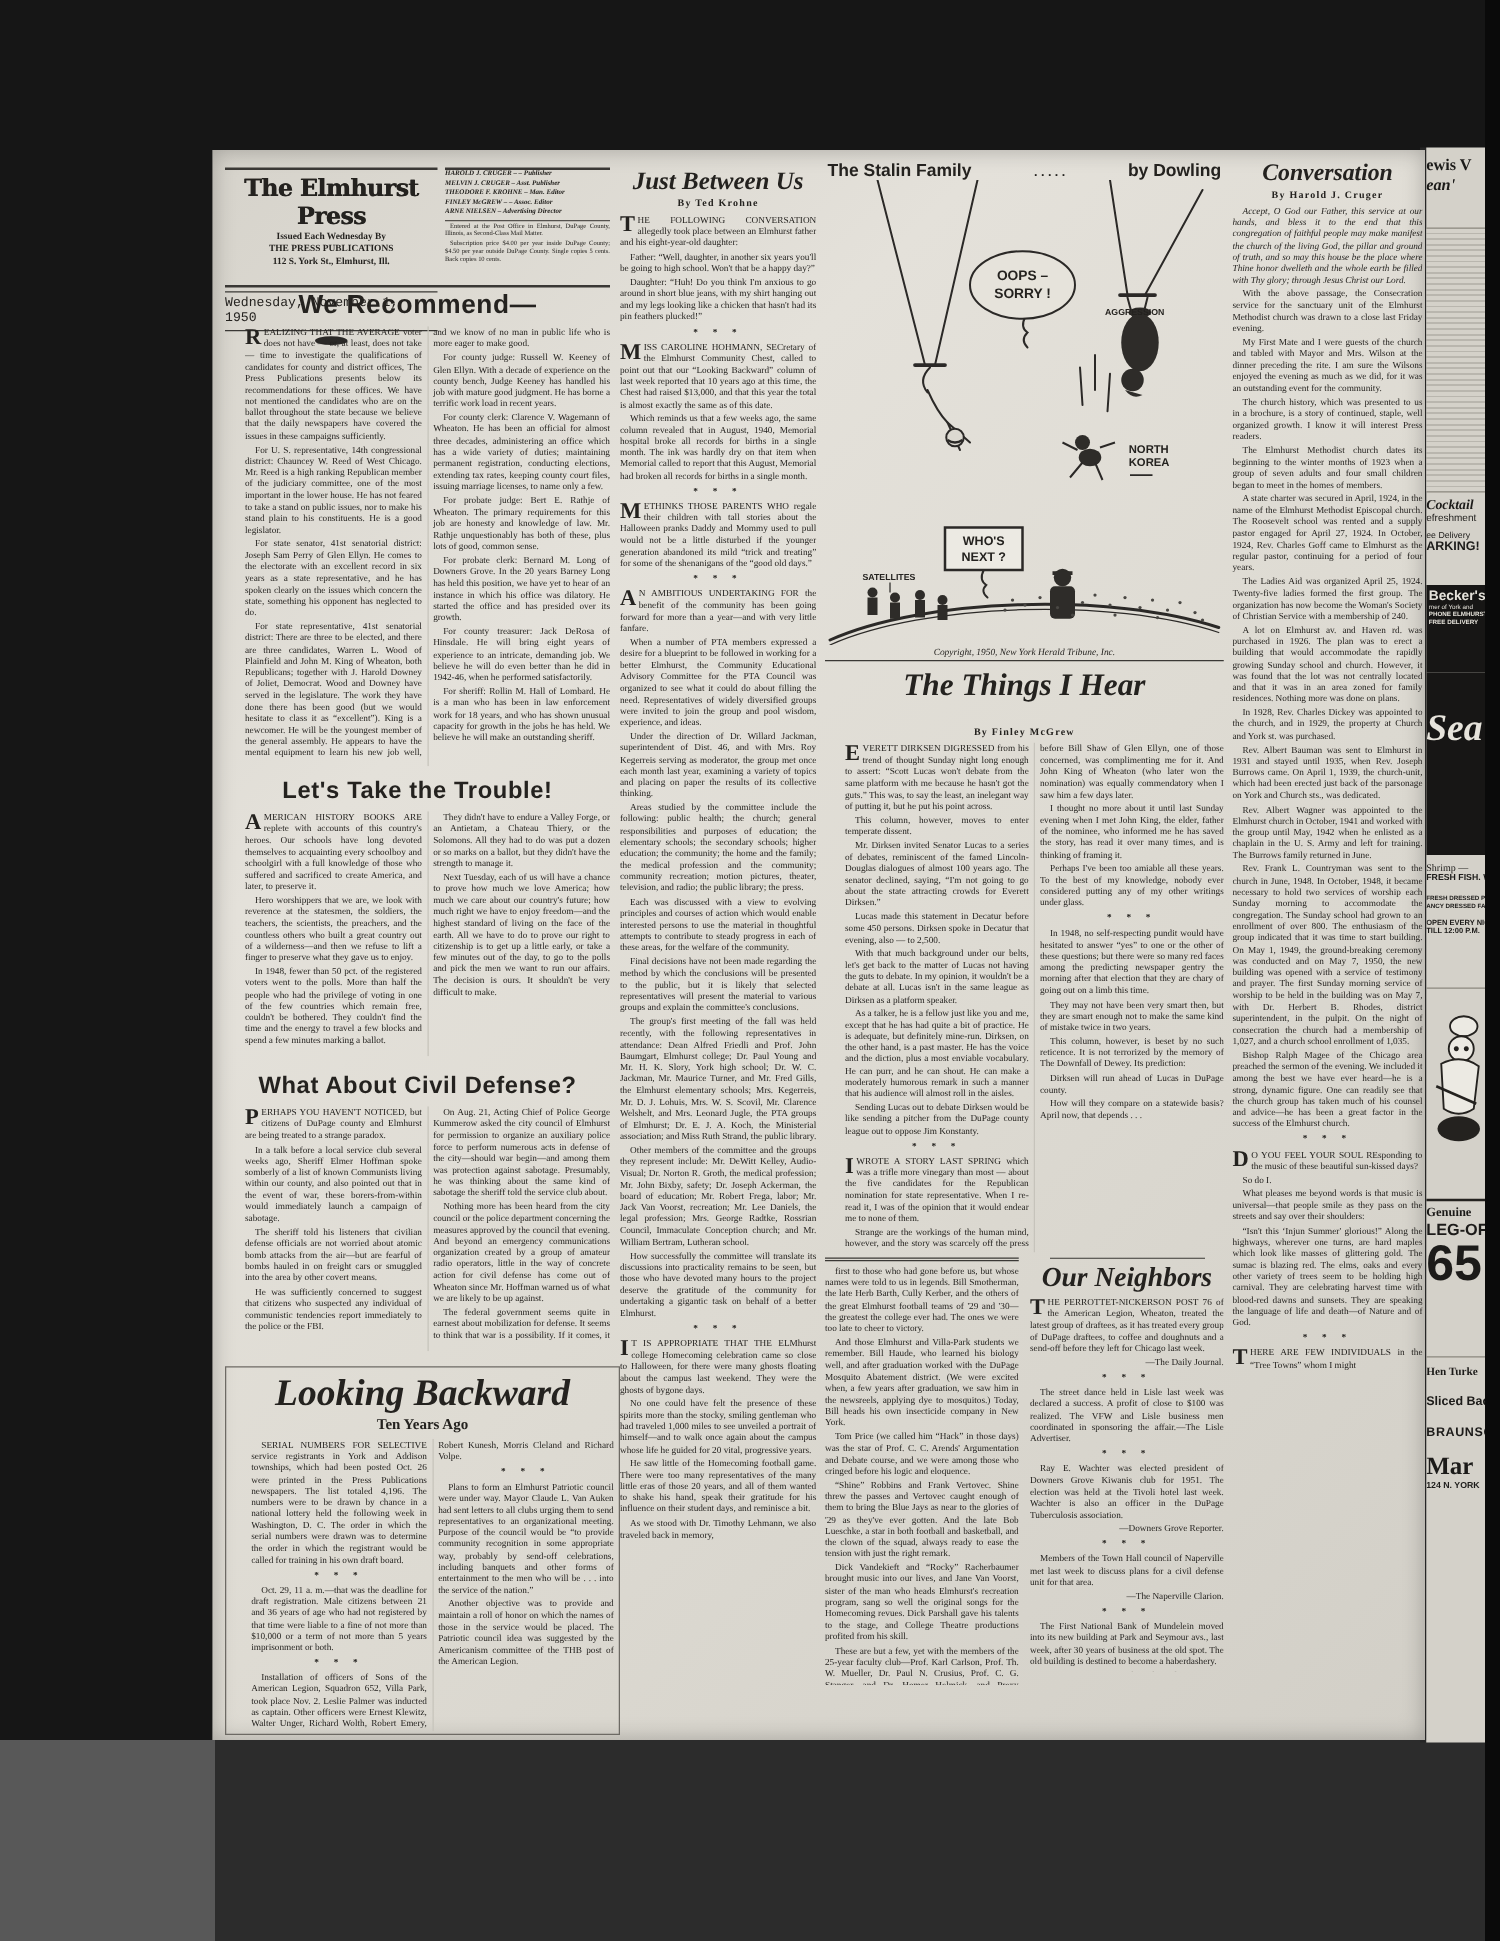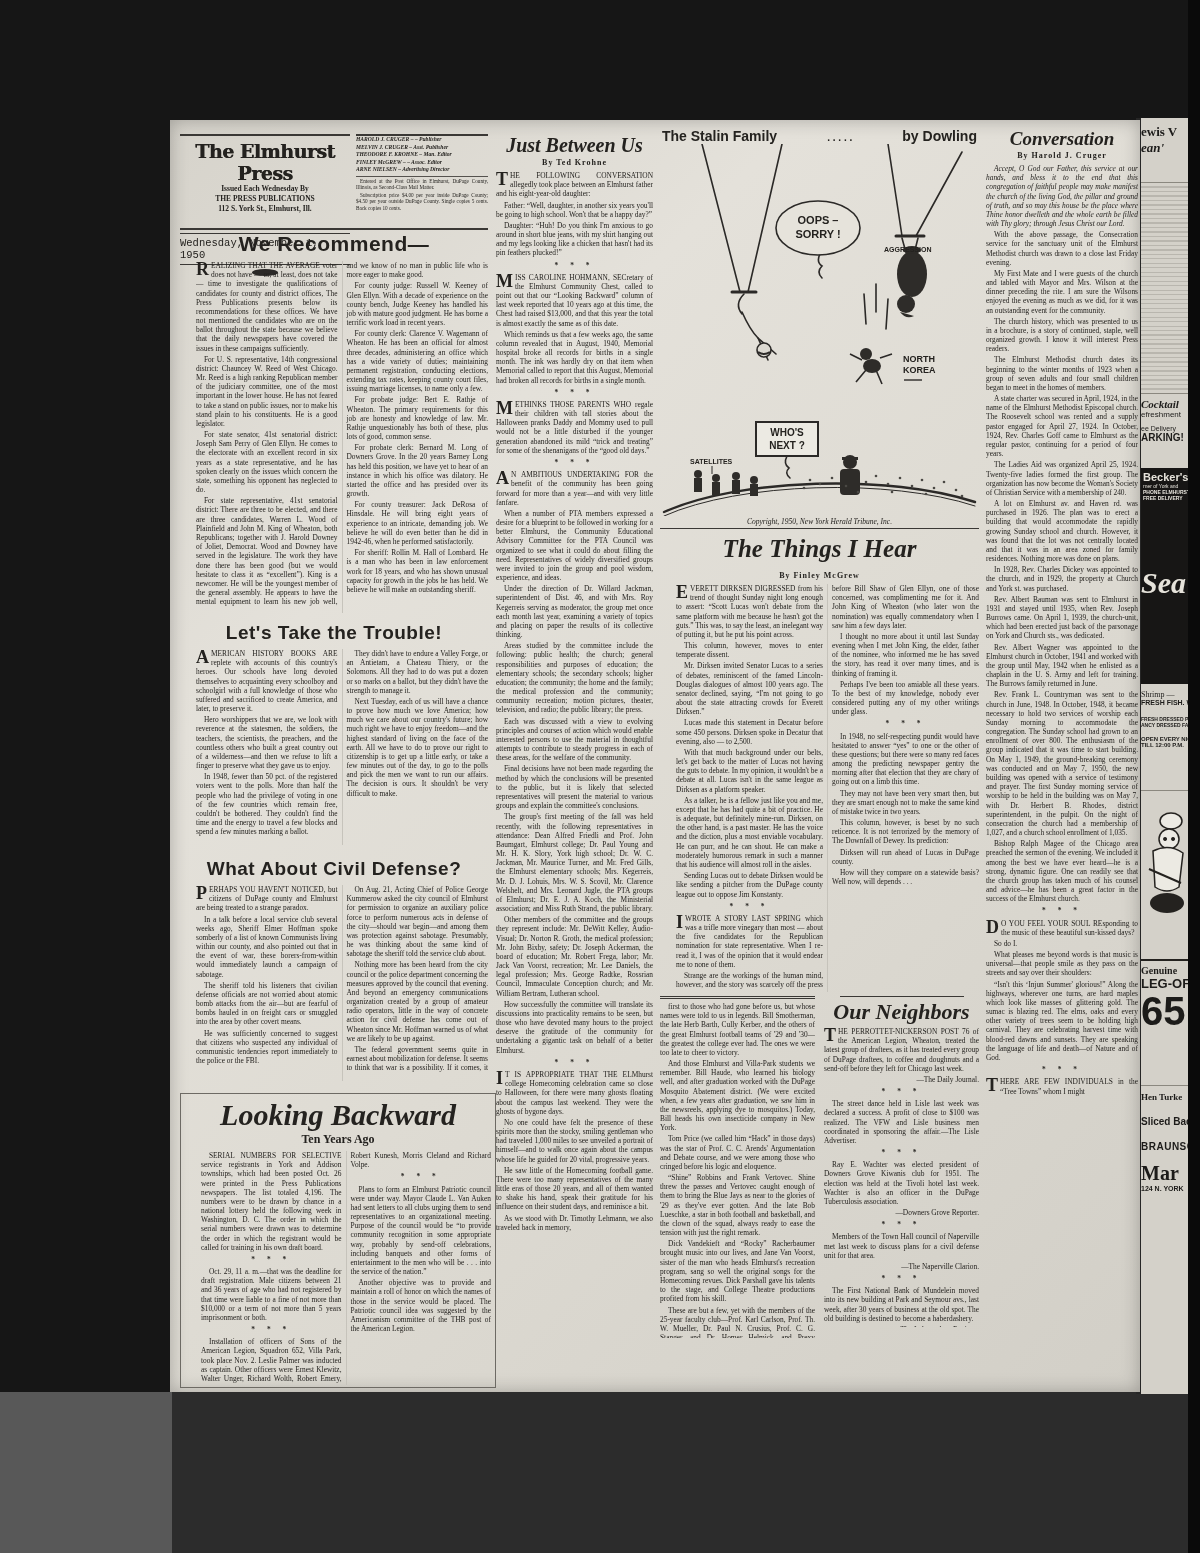--- a/index.html
+++ b/index.html
@@ -59,21 +59,21 @@
   
   #col-jbu{left:326px;top:14px;width:157px;height:1246px;}
   #col-jbu h2{font-size:20px;margin:0;}
 
   
   #col-center{left:490px;top:8px;width:319px;height:1254px;}
   #cartoon{border-bottom:1px solid #3a3835;padding-bottom:2px;}
   #cartoon-title{display:flex;justify-content:space-between;align-items:baseline;
                  font-family:"Liberation Sans",sans-serif;font-weight:bold;font-size:14px;padding:0 2px;}
   #cartoon-copy{font-size:7.5px;font-style:italic;text-align:center;margin-top:1px;}
-  #things h2{font-size:25px;margin:6px 0 8px;}
+  #things h2{font-size:25px;margin:6px 0 18px;}
   #things-body{height:408px;}
   #center-bottom{display:flex;gap:9px;margin-top:4px;}
   #center-bottom .sub{width:155px;height:336px;overflow:hidden;}
   #continued{border-top:3px double #3a3835;padding-top:3px;}
   #neighbors .rule{border-top:1px solid #3a3835;width:80%;margin:0 auto 2px;}
   #neighbors h2{font-size:22px;margin:0 0 2px;}
 
   
   #col-conv{left:816px;top:8px;width:152px;height:1254px;}
   #col-conv h2{font-size:19px;margin:0;}
@@ -331,21 +331,21 @@
           <p class="sep">* * *</p>
           <p class="lead">I WROTE A STORY LAST SPRING which was a trifle more vinegary than most — about the five candidates for the Republican nomination for state representative. When I re-read it, I was of the opinion that it would endear me to none of them.</p>
           <p class="">Strange are the workings of the human mind, however, and the story was scarcely off the press before Bill Shaw of Glen Ellyn, one of those concerned, was complimenting me for it. And John King of Wheaton (who later won the nomination) was equally commendatory when I saw him a few days later.</p>
           <p class="">I thought no more about it until last Sunday evening when I met John King, the elder, father of the nominee, who informed me he has saved the story, has read it over many times, and is thinking of framing it.</p>
           <p class="">Perhaps I've been too amiable all these years. To the best of my knowledge, nobody ever considered putting any of my other writings under glass.</p>
           <p class="sep">* * *</p>
           <p class="">In 1948, no self-respecting pundit would have hesitated to answer “yes” to one or the other of these questions; but there were so many red faces among the predicting newspaper gentry the morning after that election that they are chary of going out on a limb this time.</p>
           <p class="">They may not have been very smart then, but they are smart enough not to make the same kind of mistake twice in two years.</p>
           <p class="">This column, however, is beset by no such reticence. It is not terrorized by the memory of The Downfall of Dewey. Its prediction:</p>
           <p class="">Dirksen will run ahead of Lucas in DuPage county.</p>
-          <p class="">How will they compare on a statewide basis?  Well now, will depends . . .</p>
+          <p class="">How will they compare on a statewide basis?  April now, that depends . . .</p>
         </div>
     </div>
 
     <div id="center-bottom">
       <div id="continued" class="sub bt">
           <p class="">first to those who had gone before us, but whose names were told to us in legends. Bill Smotherman, the late Herb Barth, Cully Kerber, and the others of the great Elmhurst football teams of '29 and '30—the greatest the college ever had. The ones we were too late to cheer to victory.</p>
           <p class="">And those Elmhurst and Villa-Park students we remember. Bill Haude, who learned his biology well, and after graduation worked with the DuPage Mosquito Abatement district. (We were excited when, a few years after graduation, we saw him in the newsreels, applying dye to mosquitos.) Today, Bill heads his own insecticide company in New York.</p>
           <p class="">Tom Price (we called him “Hack” in those days) was the star of Prof. C. C. Arends' Argumentation and Debate course, and we were among those who cringed before his logic and eloquence.</p>
           <p class="">“Shine” Robbins and Frank Vertovec. Shine threw the passes and Vertovec caught enough of them to bring the Blue Jays as near to the glories of '29 as they've ever gotten. And the late Bob Lueschke, a star in both football and basketball, and the clown of the squad, always ready to ease the tension with just the right remark.</p>
           <p class="">Dick Vandekieft and “Rocky” Racherbaumer brought music into our lives, and Jane Van Voorst, sister of the man who heads Elmhurst's recreation program, sang so well the original songs for the Homecoming revues. Dick Parshall gave his talents to the stage, and College Theatre productions profited from his skill.</p>

